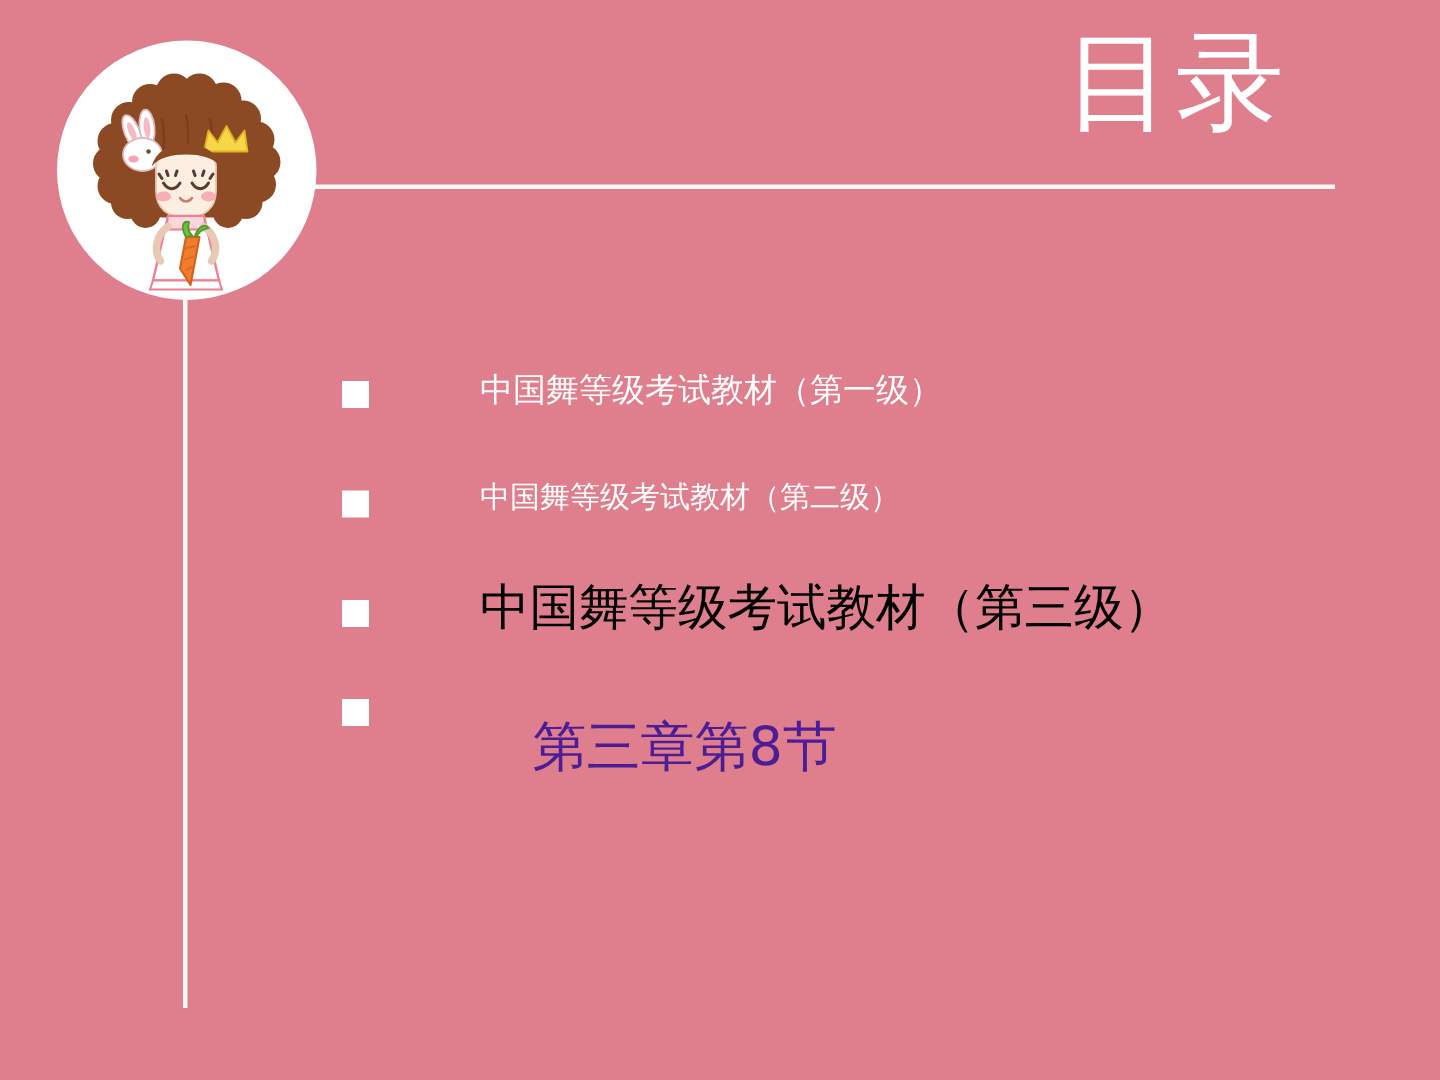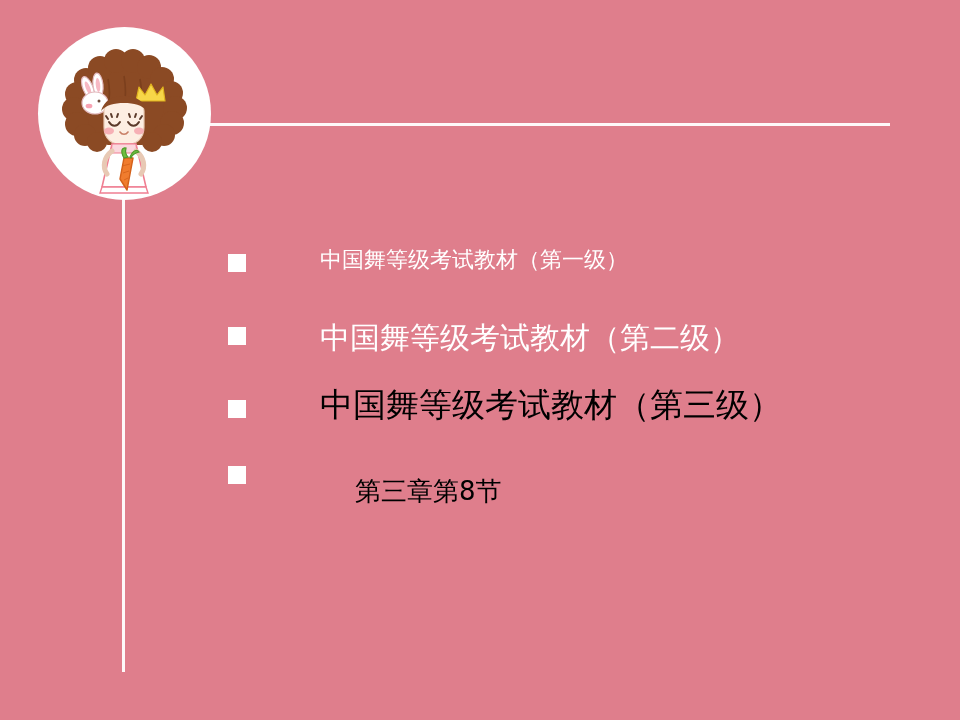--- a/index.html
+++ b/index.html
@@ -98,44 +98,45 @@
   #toc-item-1 .toc-label {
     left: 92px; top: -9px;
     font-size: 22px; color: #ffffff;
   }
 
   
   #toc-item-2 { top: 311px; }
   #toc-item-2 .bullet { top: 0; }
   #toc-item-2 .toc-label {
     left: 92px; top: -9px;
-    font-size: 30px; color: #ffffff;
+    font-size: 20px; color: #ffffff;
   }
 
   
   #toc-item-3 { top: 384px; }
   #toc-item-3 .bullet { top: 0; }
   #toc-item-3 .toc-label {
     left: 92px; top: -17px;
     font-size: 33px; color: #000000;
   }
 
   
   #toc-item-4 { top: 450px; }
   #toc-item-4 .bullet { top: 0; }
   #toc-item-4 .toc-label {
     left: 127px; top: 8px;
-    font-size: 26px; color: #000000;
+    font-size: 36px; color: #4c1d95;
   }
 </style>
 </head>
 <body>
 
 <div id="slide">
 
+  <div id="slide-title">目录</div>
 
   <div id="title-rule"></div>
 
   <div id="vertical-rule"></div>
 
   <div id="avatar">
     <svg viewBox="0 0 173 173" xmlns="http://www.w3.org/2000/svg">
 
       <g>
         <path d="M86 33

